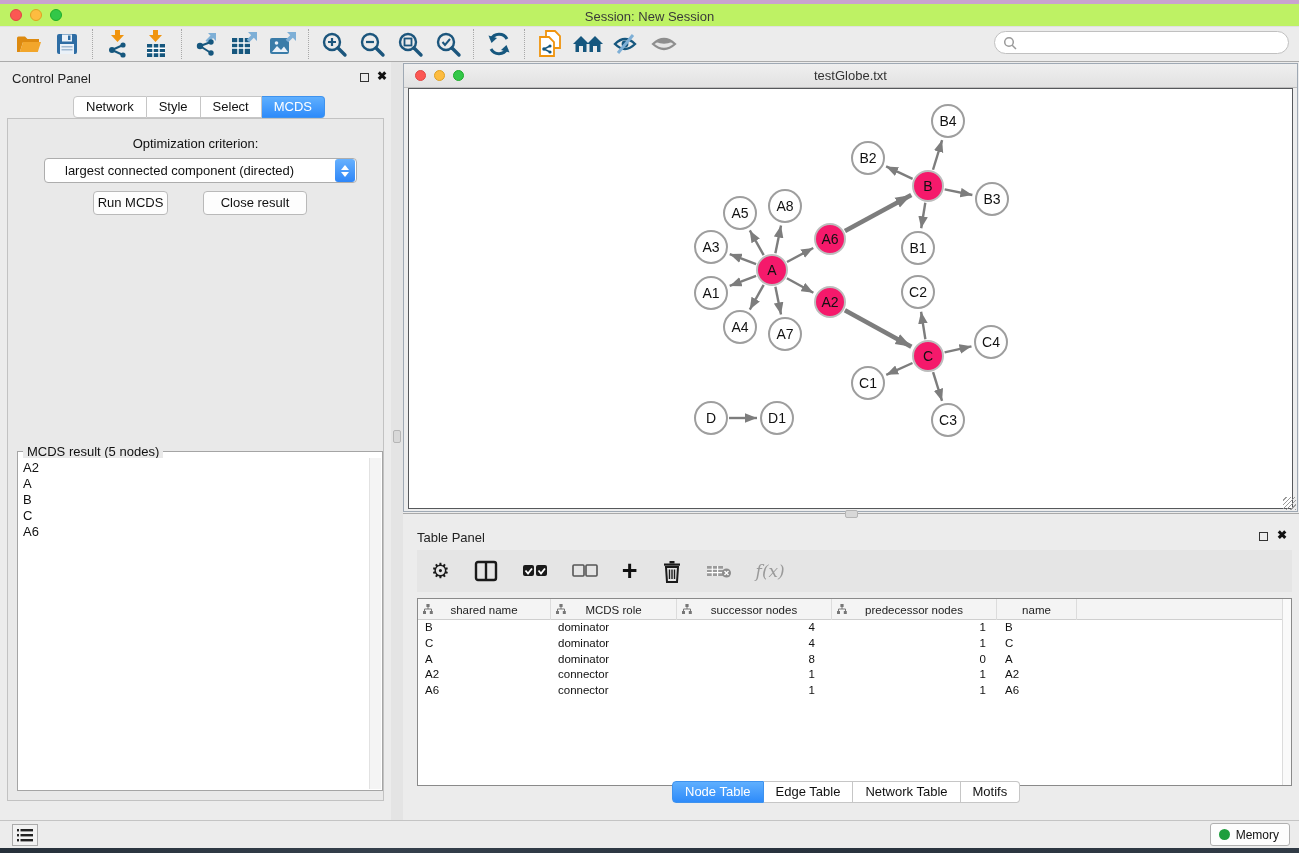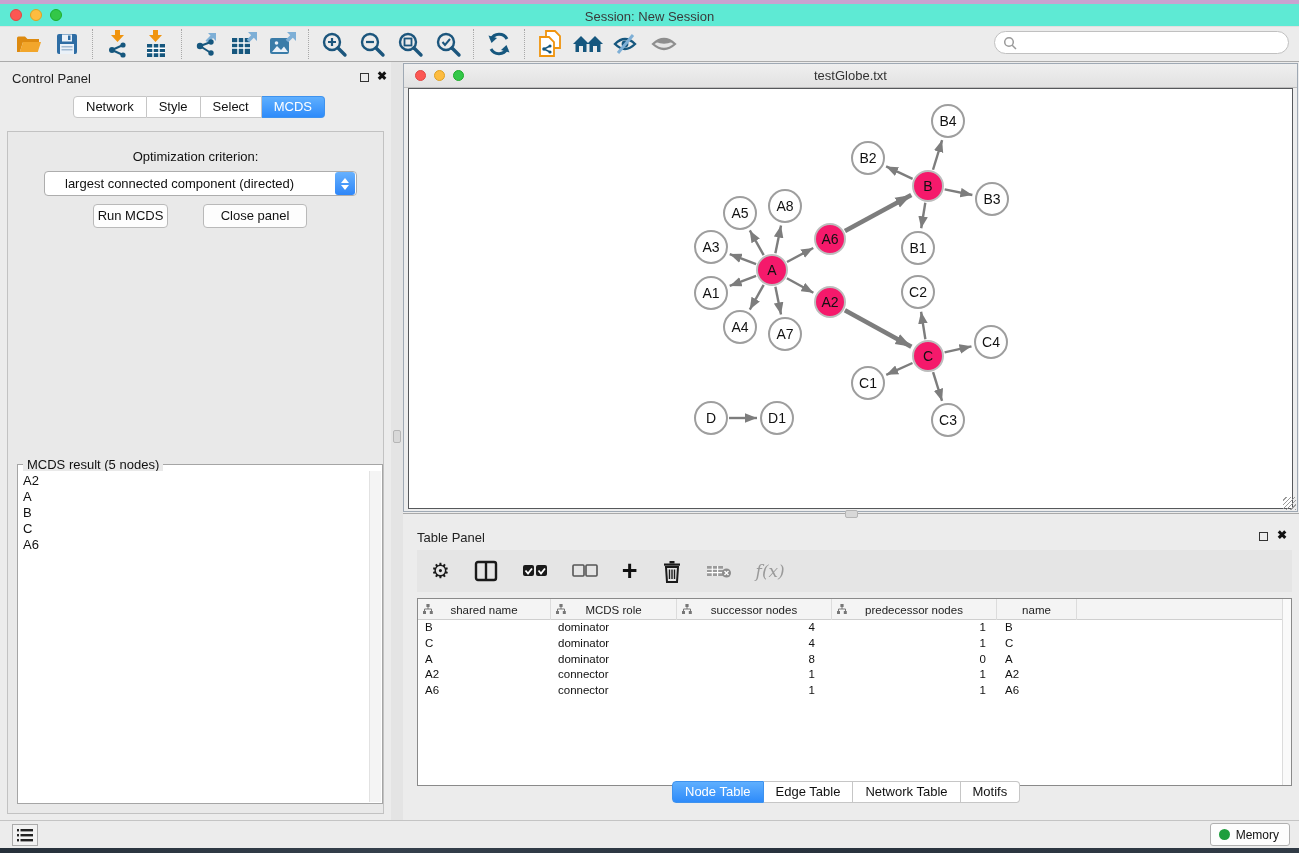--- a/index.html
+++ b/index.html
@@ -1,20 +1,20 @@
 <!DOCTYPE html>
 <html><head>
 <meta charset="utf-8">
 <style>
   * { margin:0; padding:0; box-sizing:border-box; }
   html,body { width:1299px; height:853px; font-family:"Liberation Sans", sans-serif; background:#ECECEC; overflow:hidden; position:relative; }
 
   
   .purple-strip { position:absolute; left:0; top:0; width:1299px; height:4px; background:#C9A3D0; }
-  .titlebar { position:absolute; left:0; top:4px; width:1299px; height:22px; background:#5eead4; }
+  .titlebar { position:absolute; left:0; top:4px; width:1299px; height:22px; background:#bef264; }
   .traffic { position:absolute; top:5px; display:flex; gap:8px; }
   .tl { width:12px; height:12px; border-radius:50%; }
   .tl.red { background:#FC5753; border:1px solid #DF4744; }
   .tl.yellow { background:#FDBC40; border:1px solid #DEA123; }
   .tl.green { background:#33C748; border:1px solid #1DAD2B; }
   .title-text { position:absolute; width:100%; text-align:center; top:5px; font-size:13px; color:#3A3A3A; }
 
   .toolbar { position:absolute; left:0; top:26px; width:1299px; height:36px; background:#ECECEC; border-top:1px solid #E0E0E0; border-bottom:1px solid #ABABAB; display:flex; align-items:center; padding-left:10px; }
   .tb-btn { width:38px; height:30px; display:flex; align-items:center; justify-content:center; cursor:default; }
   .tb-sep { width:1px; height:30px; margin:0 6px; border-left:1px dotted #A8A8A8; }
@@ -24,21 +24,21 @@
   
   .control-panel { position:absolute; left:0; top:62px; width:391px; height:758px; background:#ECECEC; }
   .panel-head { position:absolute; left:12px; top:9px; font-size:13px; color:#222; }
   .float-ico { position:absolute; top:11px; width:9px; height:9px; border:1.5px solid #333; }
   .close-ico { position:absolute; top:7px; font-size:12px; font-weight:bold; color:#111; }
   .seg-row { position:absolute; display:flex; height:22px; }
   .seg { height:22px; line-height:20px; padding:0 12px; font-size:13px; background:#fff; border:1px solid #C6C6C6; border-left:none; color:#111; text-align:center; }
   .seg:first-child { border-left:1px solid #C6C6C6; border-radius:4px 0 0 4px; }
   .seg:last-child { border-radius:0 4px 4px 0; }
   .seg.active { background:linear-gradient(#5FAFFE,#2E8BFA); color:#fff; border-color:#3E92EE; }
-  .cp-content { position:absolute; left:7px; top:56px; width:377px; height:683px; background:#E9E9E9; border:1px solid #C2C2C2;margin-top:13px; }
+  .cp-content { position:absolute; left:7px; top:56px; width:377px; height:683px; background:#E9E9E9; border:1px solid #C2C2C2; }
   .opt-label { position:absolute; top:17px; width:100%; text-align:center; font-size:13px; color:#111; }
   .combo { position:absolute; left:36px; top:39px; width:313px; height:25px; background:#fff; border:1px solid #ADADAD; border-radius:4px; font-size:13px; display:flex; align-items:center; }
   .combo .val { flex:1; padding-left:20px; color:#111; }
   .combo .spin { width:20px; height:23px; margin-right:1px; border-radius:3px; background:linear-gradient(#67B1FE,#2E86F8); display:flex; flex-direction:column; align-items:center; justify-content:center; gap:2px; }
   .spin .up { width:0; height:0; border-left:4px solid transparent; border-right:4px solid transparent; border-bottom:5px solid #fff; }
   .spin .dn { width:0; height:0; border-left:4px solid transparent; border-right:4px solid transparent; border-top:5px solid #fff; }
   .cp-btn { position:absolute; top:72px; height:24px; background:#FDFDFD; border:1px solid #B9B9B9; border-radius:4px; font-size:13px; color:#111; text-align:center; line-height:22px; }
   .mcds-group { position:absolute; left:9px; top:332px; width:366px; height:340px; border:1px solid #A5A5A5; background:#fff;text-decoration:underline; }
   .mcds-legend { position:absolute; left:5px; top:-8px; background:#E9E9E9; padding:0 4px; font-size:13px; color:#111; }
   .mcds-list { position:absolute; left:1px; top:6px; right:13px; bottom:1px; background:#fff; font-size:13px; padding:2px 0 0 4px; }
@@ -255,21 +255,21 @@
   <div class="cp-content">
     <div class="opt-label">Optimization criterion:</div>
     <div class="combo">
       <div class="val">largest connected component (directed)</div>
       <div class="spin">
           <div class="up"></div>
           <div class="dn"></div>
         </div>
     </div>
     <div class="cp-btn" style="left:85px; width:75px;">Run MCDS</div>
-    <div class="cp-btn" style="left:195px; width:104px;">Close panel</div>
+    <div class="cp-btn" style="left:195px; width:104px;">Close result</div>
     <div class="mcds-group">
       <div class="mcds-legend">MCDS result (5 nodes)</div>
       <div class="mcds-list" id="mcds-list">
           <div>A2</div>
           <div>A</div>
           <div>B</div>
           <div>C</div>
           <div>A6</div>
         </div>
       <div class="mcds-scroll"></div>

